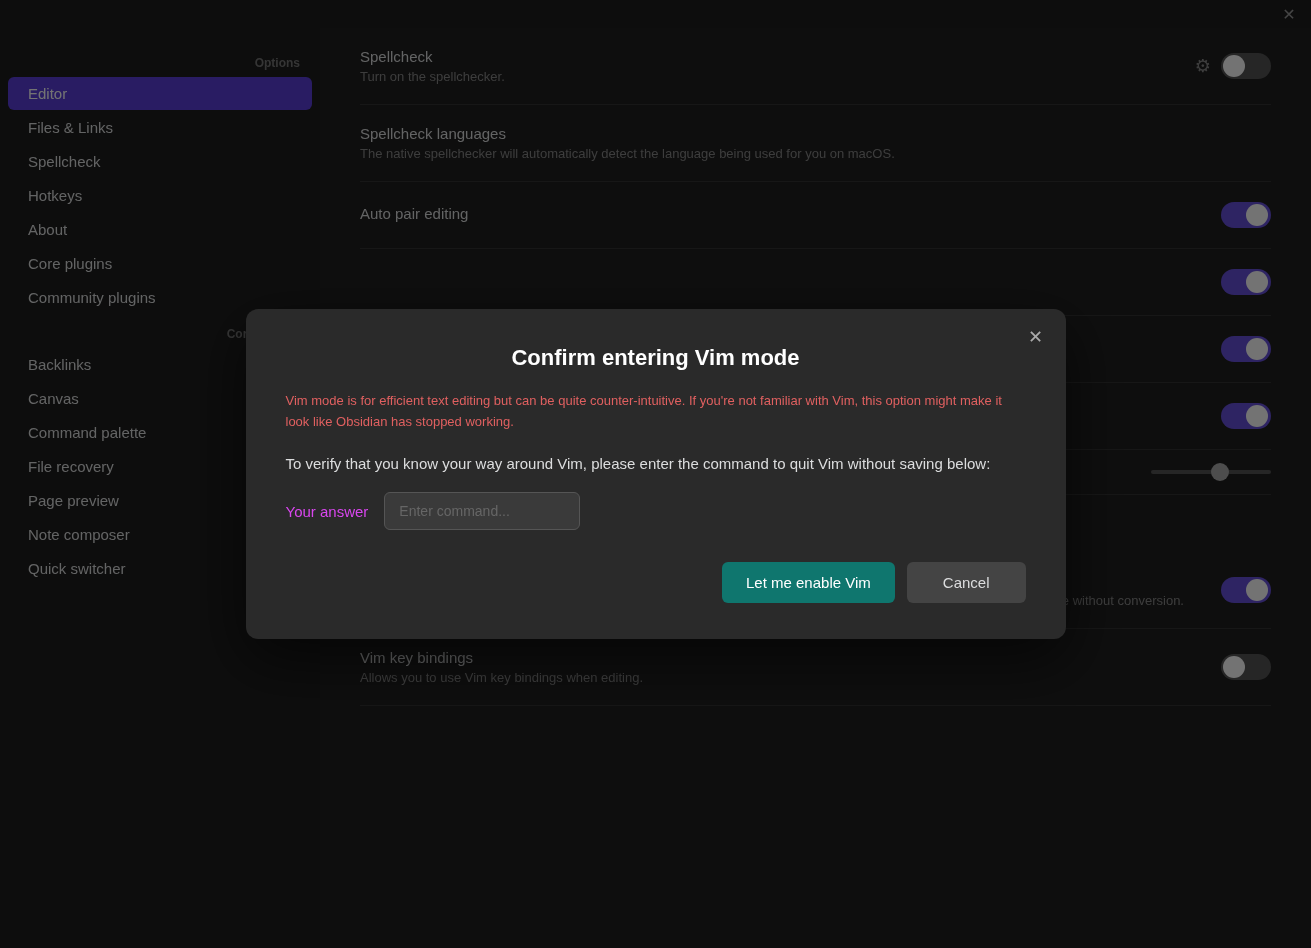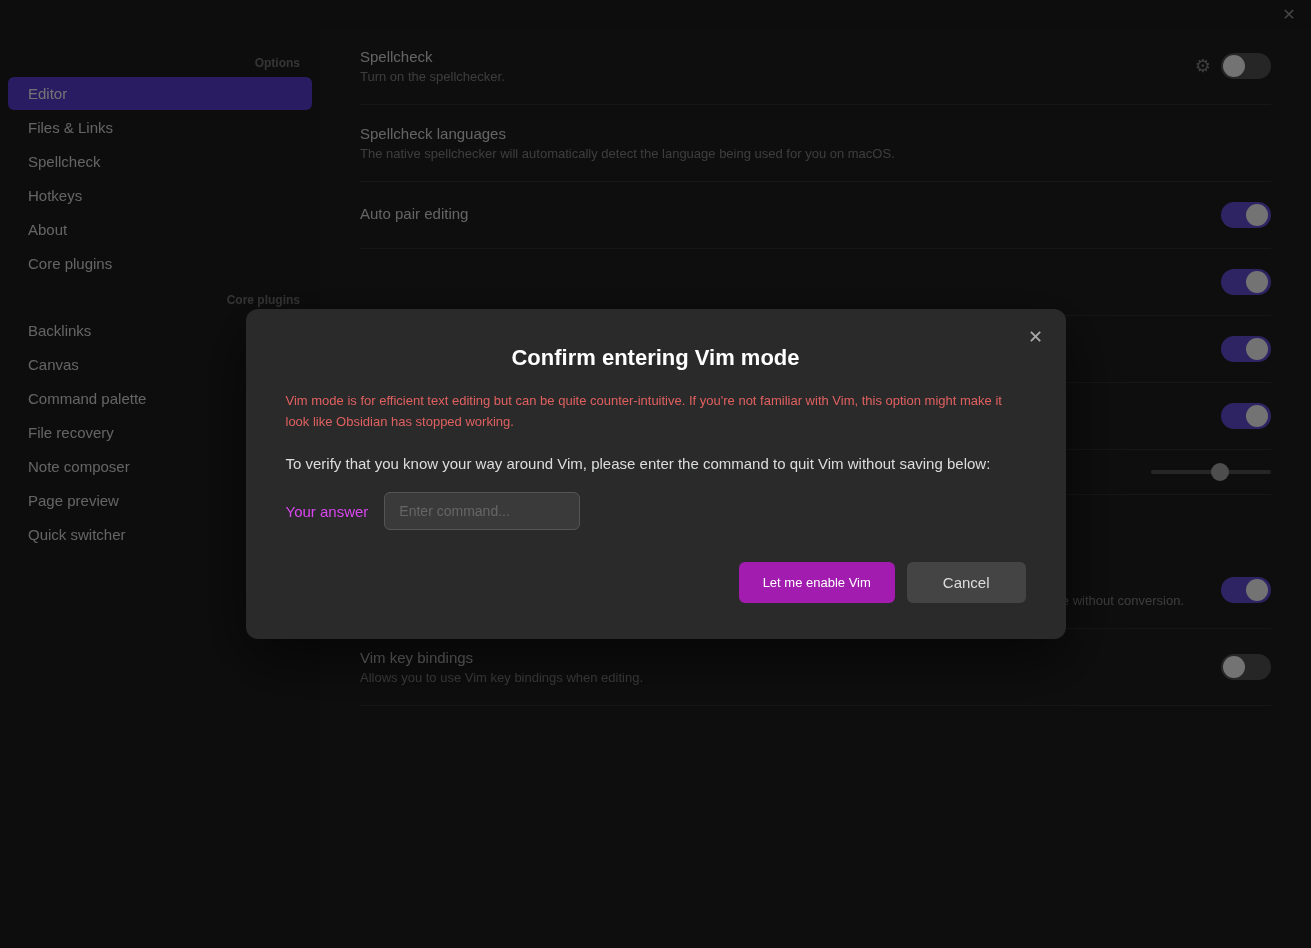--- a/index.html
+++ b/index.html
@@ -235,26 +235,26 @@
       width: 196px;
       outline: none;
     }
     .modal-input::placeholder { color: #666; }
     .modal-buttons {
       display: flex;
       justify-content: flex-end;
       gap: 12px;
     }
     .btn-primary {
-      background: #a21caf;
+      background: #0f766e;
       color: #fff;
       border: none;
       border-radius: 6px;
       padding: 12px 24px;
-      font-size: 13px;
+      font-size: 15px;
       cursor: pointer;
       font-weight: 500;
     }
     .btn-secondary {
       background: #444;
       color: #dcddde;
       border: none;
       border-radius: 6px;
       padding: 12px 36px;
       font-size: 15px;
@@ -285,40 +285,43 @@
     </div>
     <div class="sidebar-item">
       <span>Hotkeys</span>
     </div>
     <div class="sidebar-item">
       <span>About</span>
     </div>
     <div class="sidebar-item">
       <span>Core plugins</span>
     </div>
+    <div class="sidebar-item">
+      <span>Community plugins</span>
+    </div>
 
     <div class="sidebar-section-label">Core plugins</div>
 
     <div class="sidebar-item">
       <span>Backlinks</span>
     </div>
     <div class="sidebar-item">
       <span>Canvas</span>
     </div>
     <div class="sidebar-item">
       <span>Command palette</span>
     </div>
     <div class="sidebar-item">
       <span>File recovery</span>
     </div>
     <div class="sidebar-item">
+      <span>Page preview</span>
+    </div>
+    <div class="sidebar-item">
       <span>Note composer</span>
-    </div>
-    <div class="sidebar-item">
-      <span>Page preview</span>
     </div>
     <div class="sidebar-item">
       <span>Quick switcher</span>
     </div>
   </div>
 
   <div class="main-content">
 
     <div class="setting-item">
       <div class="setting-item-info">

